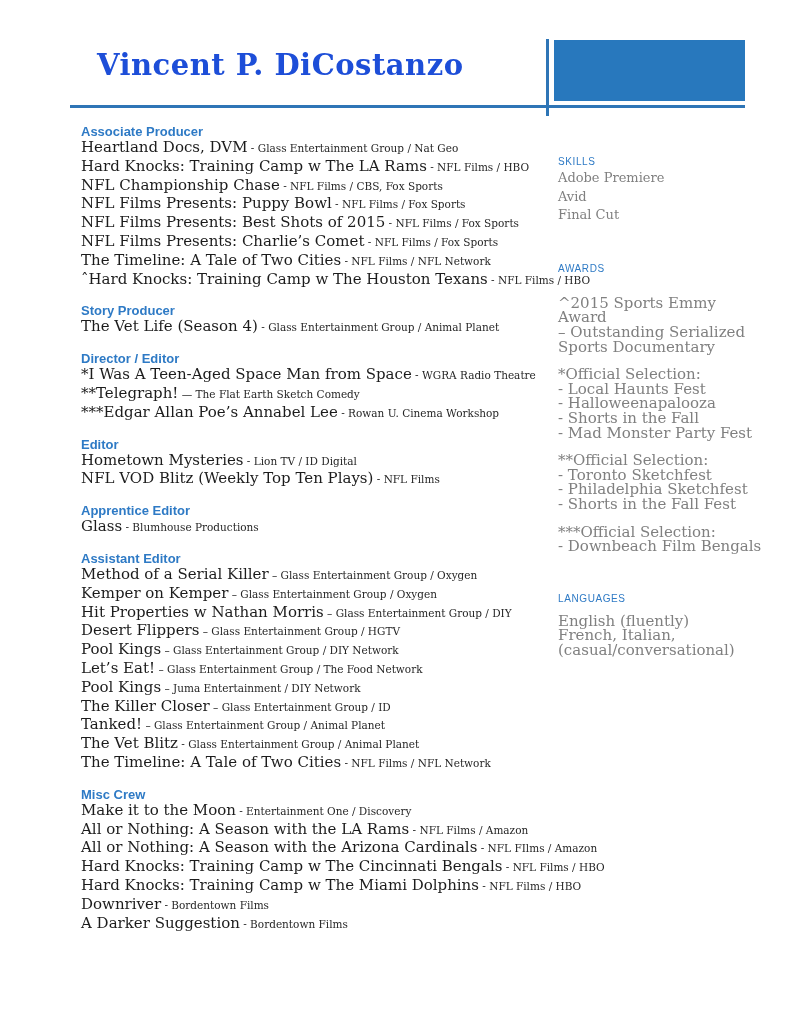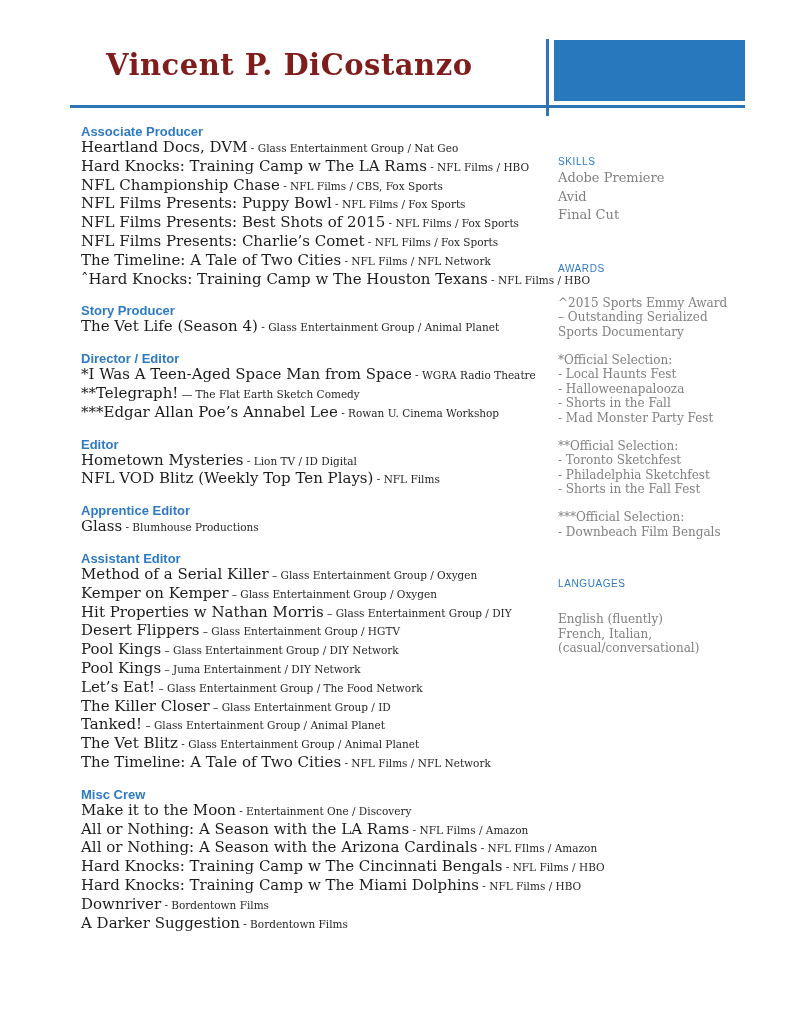--- a/index.html
+++ b/index.html
@@ -11,23 +11,23 @@
     --paper:#ffffff;
   }
   *{margin:0;padding:0;box-sizing:border-box;}
   html,body{background:#ffffff;}
   body{
     width:791px;height:1023px;position:relative;overflow:hidden;
     font-family:"Liberation Sans",sans-serif;background:var(--paper);
   }
   
   .name{
-    position:absolute;left:106px;top:48px;
+    position:absolute;left:97px;top:48px;
     font-family:"DejaVu Serif",serif;font-weight:700;font-size:29px;
-    color:#7f1d1d;letter-spacing:0.5px;white-space:nowrap;
+    color:#1d4ed8;letter-spacing:0.5px;white-space:nowrap;
   }
   .accent-rect{
     position:absolute;left:554px;top:40px;width:191px;height:61px;
     background:var(--accent-blue);
   }
   .v-line{
     position:absolute;left:546px;top:39px;width:3px;height:77px;
     background:var(--line-blue);
   }
   .h-line{
@@ -60,25 +60,25 @@
   }
   .skills-list{}
   .skill-item{
     font-family:"DejaVu Serif",serif;font-size:13px;line-height:18.6px;
     color:var(--gray);
   }
   .awards-heading{margin-top:37px;}
   .awards-groups{margin-top:20px;}
   .award-group{margin-bottom:13px;}
   .award-line,.lang-line{
-    font-family:"DejaVu Serif",serif;font-size:12px;line-height:14.6px;
+    font-family:"DejaVu Serif",serif;font-size:15px;line-height:14.6px;
     color:var(--gray);
   }
   .languages-heading{margin-top:38px;}
-  .languages-lines{margin-top:21px;}
+  .languages-lines{margin-top:8px;}
 </style>
 </head>
 <body>
 
 <div class="name">Vincent P. DiCostanzo</div>
 <div class="accent-rect"></div>
 <div class="v-line"></div>
 <div class="h-line"></div>
 
 <div class="main-col" id="experience-sections">
@@ -112,22 +112,22 @@
       <div class="section-heading">Apprentice Editor</div>
       <div class="entry"><span>Glass</span><span class="company"> - Blumhouse Productions</span></div>
     </div>
     <div class="section">
       <div class="section-heading">Assistant Editor</div>
       <div class="entry"><span>Method of a Serial Killer</span><span class="company"> – Glass Entertainment Group / Oxygen</span></div>
       <div class="entry"><span>Kemper on Kemper</span><span class="company"> – Glass Entertainment Group / Oxygen</span></div>
       <div class="entry"><span>Hit Properties w Nathan Morris</span><span class="company"> – Glass Entertainment Group / DIY</span></div>
       <div class="entry"><span>Desert Flippers</span><span class="company"> – Glass Entertainment Group / HGTV</span></div>
       <div class="entry"><span>Pool Kings</span><span class="company"> – Glass Entertainment Group / DIY Network</span></div>
+      <div class="entry"><span>Let’s Eat!</span><span class="company"> – Glass Entertainment Group / The Food Network</span></div>
       <div class="entry"><span>Pool Kings</span><span class="company"> – Juma Entertainment / DIY Network</span></div>
-      <div class="entry"><span>Let’s Eat!</span><span class="company"> – Glass Entertainment Group / The Food Network</span></div>
       <div class="entry"><span>The Killer Closer</span><span class="company"> – Glass Entertainment Group / ID</span></div>
       <div class="entry"><span>Tanked!</span><span class="company"> – Glass Entertainment Group / Animal Planet</span></div>
       <div class="entry"><span>The Vet Blitz</span><span class="company"> - Glass Entertainment Group / Animal Planet</span></div>
       <div class="entry"><span>The Timeline: A Tale of Two Cities</span><span class="company"> - NFL Films / NFL Network</span></div>
     </div>
     <div class="section">
       <div class="section-heading">Misc Crew</div>
       <div class="entry"><span>Make it to the Moon</span><span class="company"> - Entertainment One / Discovery</span></div>
       <div class="entry"><span>All or Nothing: A Season with the LA Rams</span><span class="company"> - NFL Films / Amazon</span></div>
       <div class="entry"><span>All or Nothing: A Season with the Arizona Cardinals</span><span class="company"> - NFL FIlms / Amazon</span></div>

